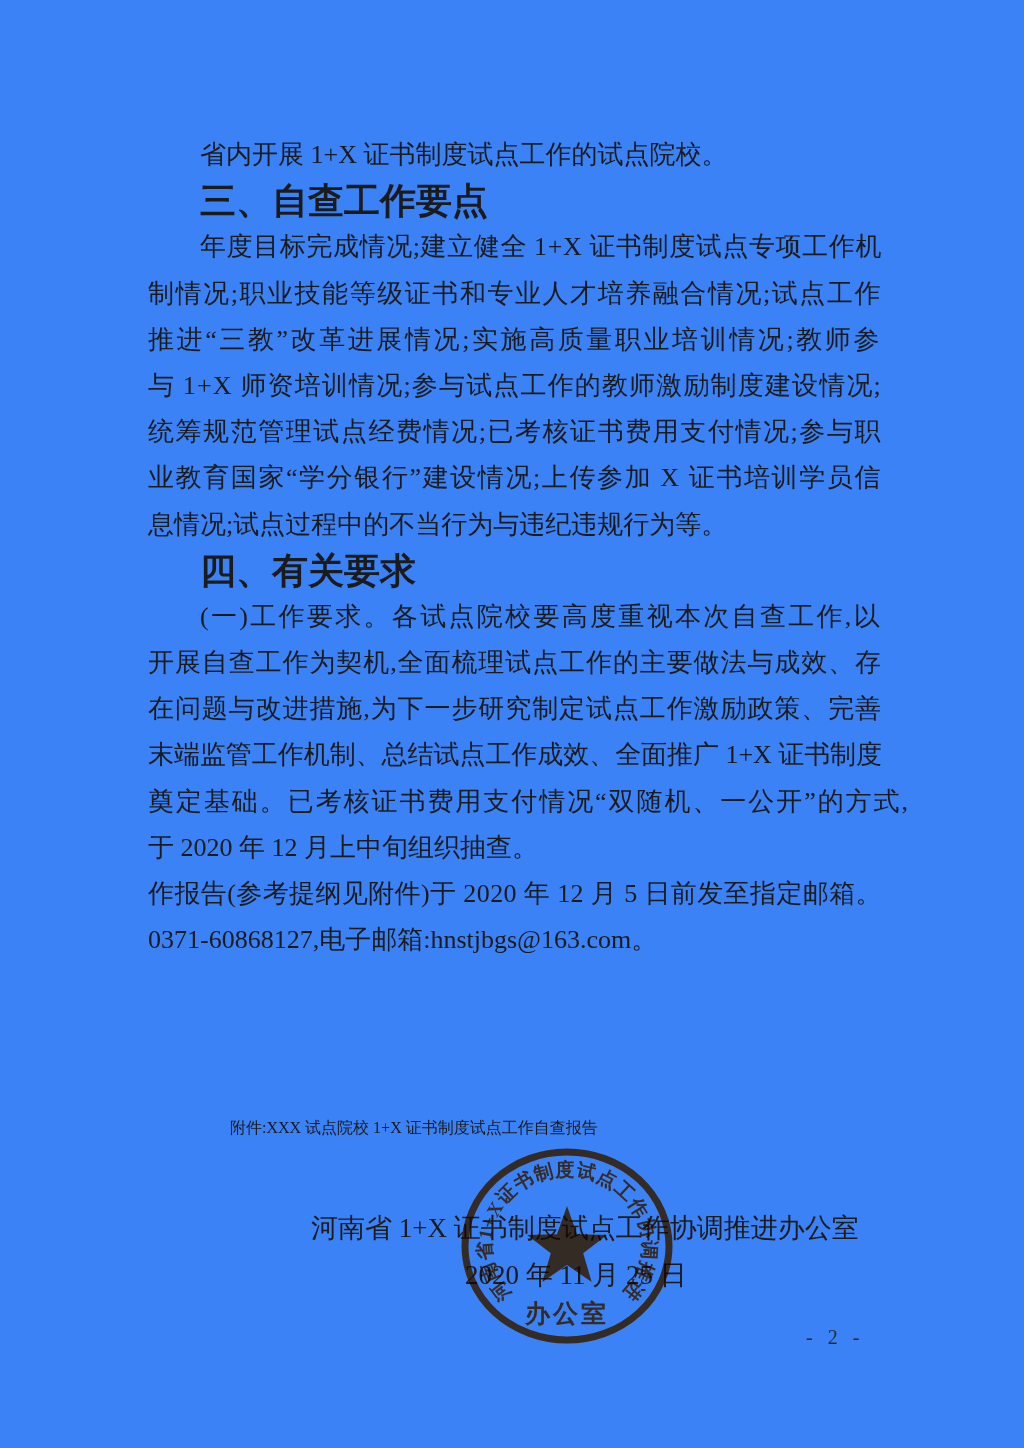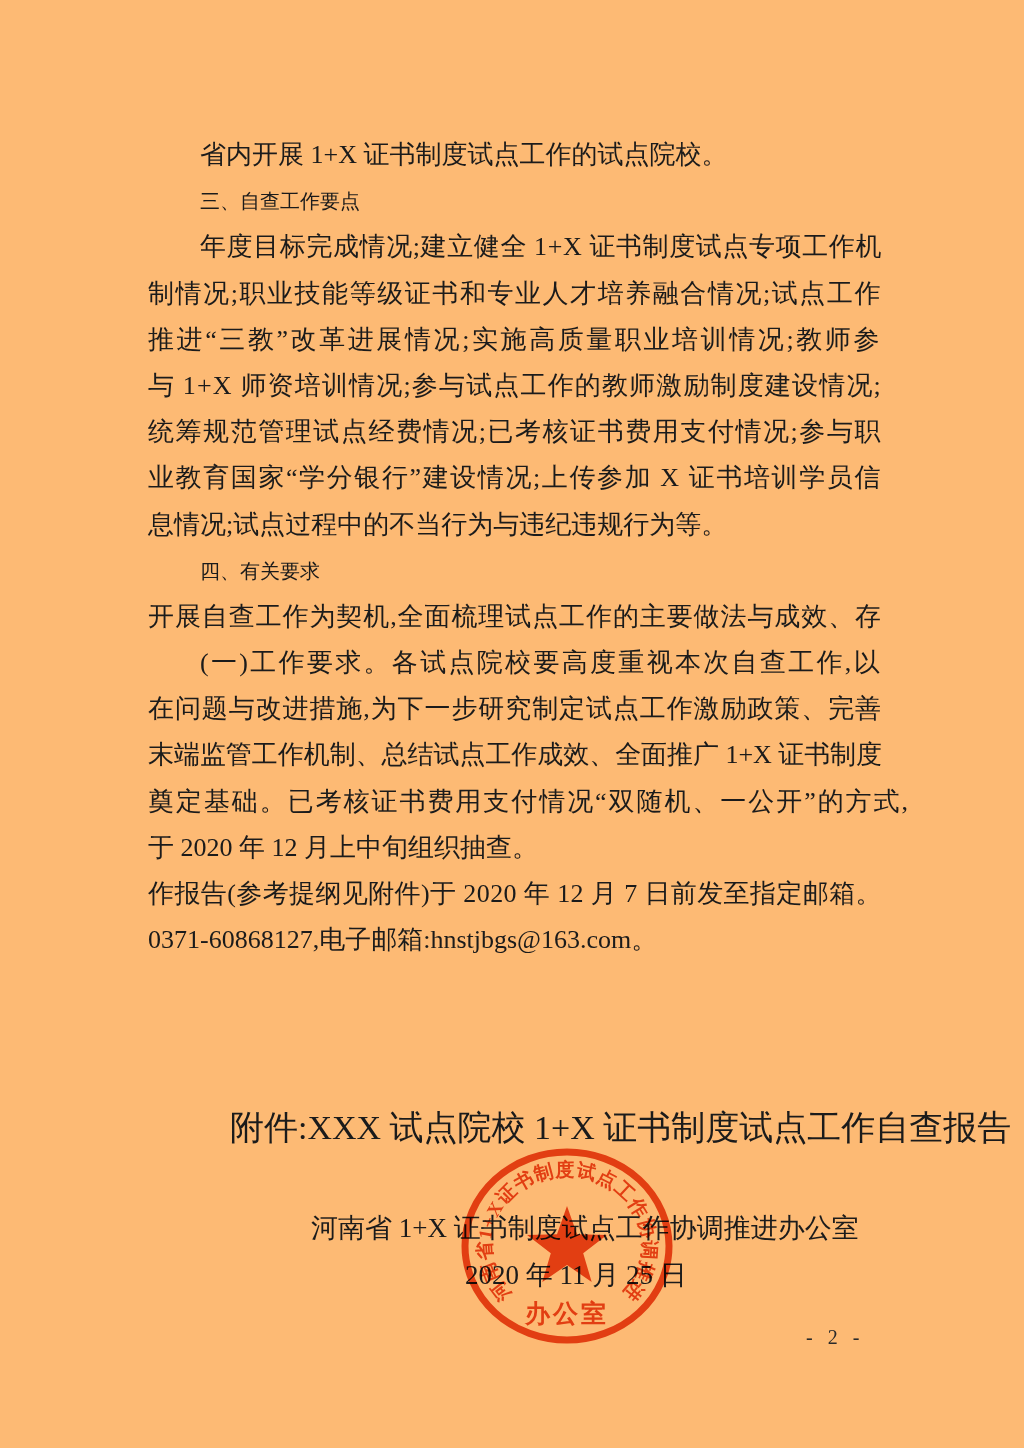--- a/index.html
+++ b/index.html
@@ -1,42 +1,42 @@
 <!DOCTYPE html>
 <html lang="zh" style="--seal: #e24715;"><head>
 <meta charset="utf-8">
 <style>
   html,body{margin:0;padding:0;background:#ffffff;}
   .page{
     position:relative;
     width:1024px;height:1448px;
-    background:#fdba74;
+    background:#3b82f6;
     font-family:"Liberation Serif","DejaVu Serif",serif;
     color:#1b1b1b;
     overflow:hidden;
   }
   .textblock{
     position:absolute;
     left:148px;top:132px;width:734px;
   }
   .line{
     height:46.2px;line-height:46.2px;
     font-size:26px;
     white-space:nowrap;
   }
   .line.indent{padding-left:52px;}
   .line.heading{
     font-family:"Liberation Sans","DejaVu Sans",sans-serif;
-    font-weight:normal;
-    font-size:20px;
+    font-weight:bold;
+    font-size:36px;
   }
   .abs{position:absolute;white-space:nowrap;}
   .attachment{
     left:230px;top:1105px;height:46px;line-height:46px;
-    font-size:34px;
+    font-size:16px;
   }
   .signature{
     left:311px;top:1205px;height:46px;line-height:46px;
     font-size:27px;
   }
   .date{
     left:465px;top:1252px;height:46px;line-height:46px;
     font-size:27px;
   }
   .pageno{
@@ -72,27 +72,27 @@
       <div class="line body indent"><span>省内开展 1+X 证书制度试点工作的试点院校。</span></div>
       <div class="line heading indent"><span>三、自查工作要点</span></div>
       <div class="line body indent fit"><span style="letter-spacing: 0.597522px;">年度目标完成情况;建立健全 1+X 证书制度试点专项工作机</span></div>
       <div class="line body fit"><span style="letter-spacing: 1.55525px; text-align: right;">制情况;职业技能等级证书和专业人才培养融合情况;试点工作</span></div>
       <div class="line body fit"><span style="letter-spacing: 2.58817px;">推进“三教”改革进展情况;实施高质量职业培训情况;教师参</span></div>
       <div class="line body fit"><span style="letter-spacing: 1.16482px; font-family: Liberation Serif, serif;">与 1+X 师资培训情况;参与试点工作的教师激励制度建设情况;</span></div>
       <div class="line body fit"><span style="letter-spacing: 1.55525px;">统筹规范管理试点经费情况;已考核证书费用支付情况;参与职</span></div>
       <div class="line body fit"><span style="letter-spacing: 1.59688px; text-align: right;">业教育国家“学分银行”建设情况;上传参加 X 证书培训学员信</span></div>
       <div class="line body"><span>息情况;试点过程中的不当行为与违纪违规行为等。</span></div>
       <div class="line heading indent"><span>四、有关要求</span></div>
+      <div class="line body indent fit"><span style="letter-spacing: 2.3143px;">(一)工作要求。各试点院校要高度重视本次自查工作,以</span></div>
       <div class="line body fit"><span style="letter-spacing: 0.910714px;">开展自查工作为契机,全面梳理试点工作的主要做法与成效、存</span></div>
-      <div class="line body indent fit"><span style="letter-spacing: 2.3143px;">(一)工作要求。各试点院校要高度重视本次自查工作,以</span></div>
       <div class="line body fit"><span style="letter-spacing: 0.910714px;">在问题与改进措施,为下一步研究制定试点工作激励政策、完善</span></div>
       <div class="line body fit"><span style="letter-spacing: -0.046875px;">末端监管工作机制、总结试点工作成效、全面推广 1+X 证书制度</span></div>
       <div class="line body fit"><span style="letter-spacing: 1.94308px;">奠定基础。已考核证书费用支付情况“双随机、一公开”的方式,</span></div>
       <div class="line body"><span>于 2020 年 12 月上中旬组织抽查。</span></div>
-      <div class="line body fit"><span style="letter-spacing: 0.396537px;">作报告(参考提纲见附件)于 2020 年 12 月 7 日前发至指定邮箱。</span></div>
+      <div class="line body fit"><span style="letter-spacing: 0.396537px;">作报告(参考提纲见附件)于 2020 年 12 月 5 日前发至指定邮箱。</span></div>
       <div class="line body"><span>0371-60868127,电子邮箱:hnstjbgs@163.com。</span></div>
     </div>
 
   <div class="abs attachment">附件:XXX 试点院校 1+X 证书制度试点工作自查报告</div>
 
   <div class="abs signature">河南省 1+X 证书制度试点工作协调推进办公室</div>
 
   <div class="abs date">2020 年 11 月 25 日</div>
 
   <svg class="seal" viewBox="0 0 220 208" xmlns="http://www.w3.org/2000/svg">

